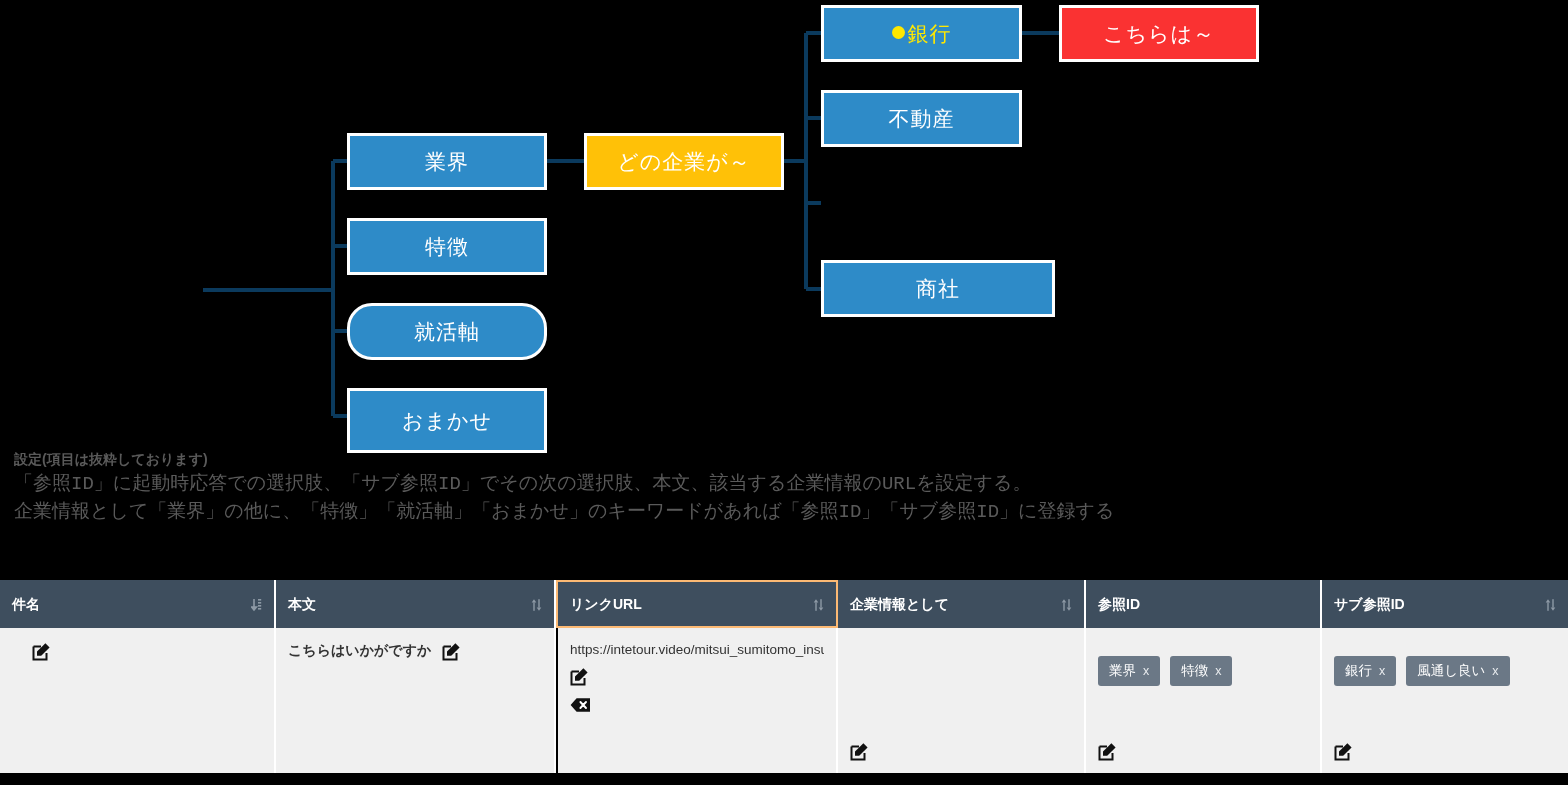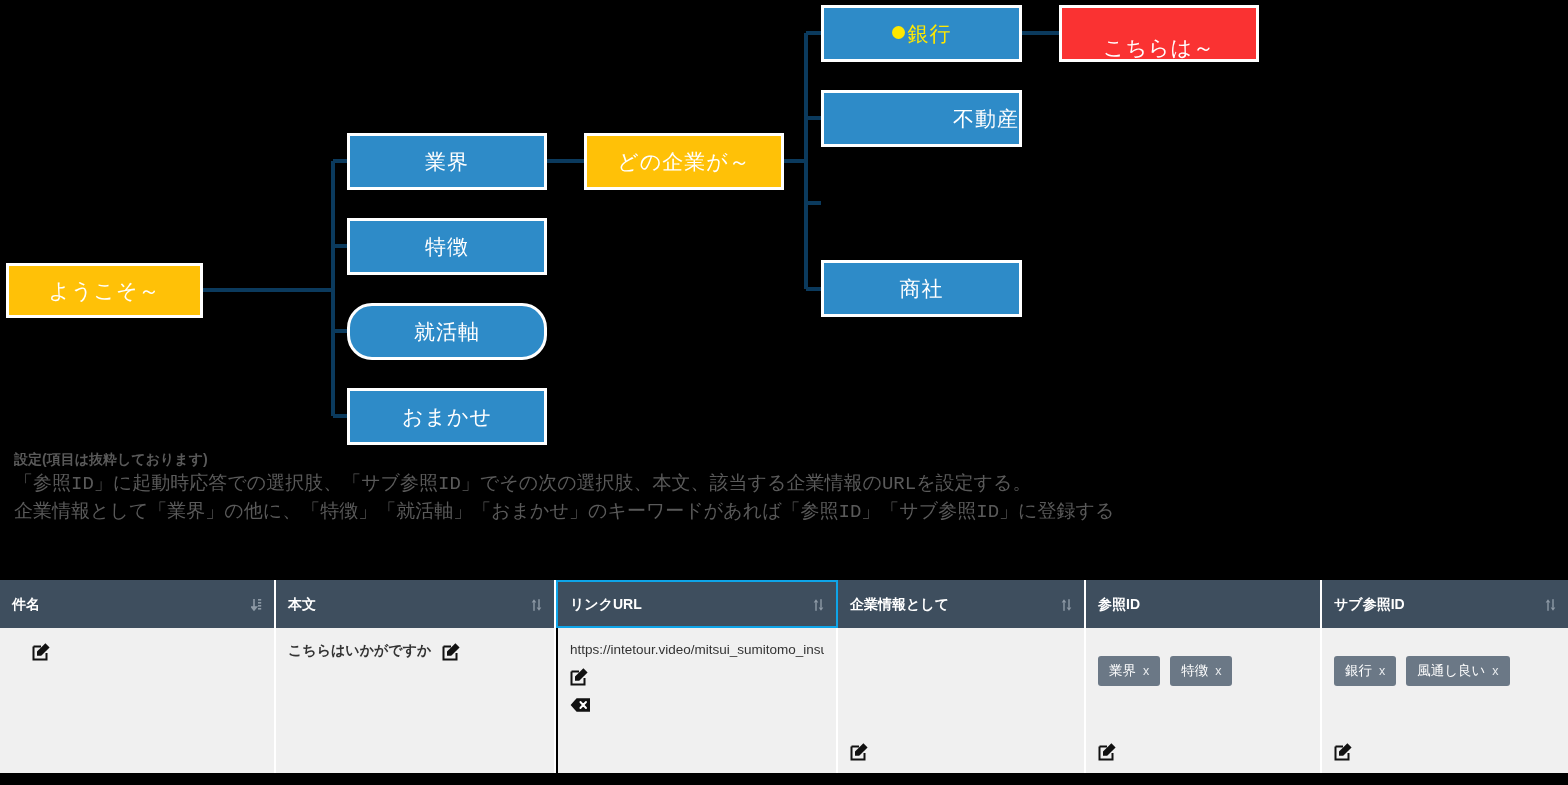--- a/index.html
+++ b/index.html
@@ -112,21 +112,21 @@
     text-align: left;
     padding: 10px 12px 9px 12px;
     height: 48px;
     vertical-align: middle;
     border-right: 2px solid #ffffff;
     position: relative;
     white-space: nowrap;
   }
   table.grid thead th:last-child { border-right: none; }
   table.grid thead th.active-col {
-    border: 2px solid #0ea5e9;
+    border: 2px solid #fdba74;
   }
   .th-inner {
     display: flex;
     align-items: center;
     justify-content: space-between;
     width: 100%;
   }
   .sort-ico {
     color: #8e9aa6;
     font-size: 13px;
@@ -224,53 +224,50 @@
 
         <path d="M806 33 H 821"></path>
         <path d="M806 118 H 821"></path>
         <path d="M806 203 H 821"></path>
         <path d="M806 289 H 821"></path>
 
         <path d="M1022 33 H 1059"></path>
       </g>
     </svg>
 
-    <div class="node orange" style="left:6px; top:263px; width:197px; height:55px;">
-      <span>ようこそ～</span>
-    </div>
 
     <div class="node blue" style="left:347px; top:133px; width:200px; height:57px;">
       <span>業界</span>
     </div>
     <div class="node blue" style="left:347px; top:218px; width:200px; height:57px;">
       <span>特徴</span>
     </div>
     <div class="node blue" style="left:347px; top:303px; width:200px; height:57px;border-radius:25px;">
       <span>就活軸</span>
     </div>
-    <div class="node blue" style="left:347px; top:388px; width:200px; height:57px;">
+    <div class="node blue" style="left:347px; top:388px; width:200px; height:65px;">
       <span>おまかせ</span>
     </div>
 
     <div class="node orange" style="left:584px; top:133px; width:200px; height:57px;">
       <span>どの企業が～</span>
     </div>
 
     <div class="node blue highlight-text" style="left:821px; top:5px; width:201px; height:57px;">
       <span class="bullet"></span>
         <span>銀行</span>
     </div>
-    <div class="node blue" style="left:821px; top:90px; width:201px; height:57px;justify-content:flex-end;">
+    <div class="node blue" style="left:821px; top:90px; width:201px; height:57px;">
       <span>不動産</span>
     </div>
-    <div class="node blue" style="left:821px; top:260px; width:201px; height:57px;">
+    <div class="node blue" style="left:821px; top:260px; width:234px; height:57px;">
       <span>商社</span>
     </div>
 
-    <div class="node red" style="left:1059px; top:5px; width:200px; height:57px;align-items:flex-end;">
+    <div class="node red" style="left:1059px; top:5px; width:200px; height:57px;">
       <span>こちらは～</span>
     </div>
   </div>
 
   <div id="description">
     <div id="desc-title">設定(項目は抜粋しております)</div>
     <div class="desc-line">「参照ID」に起動時応答での選択肢、「サブ参照ID」でその次の選択肢、本文、該当する企業情報のURLを設定する。</div>
     <div class="desc-line">企業情報として「業界」の他に、「特徴」「就活軸」「おまかせ」のキーワードがあれば「参照ID」「サブ参照ID」に登録する</div>
   </div>
 

